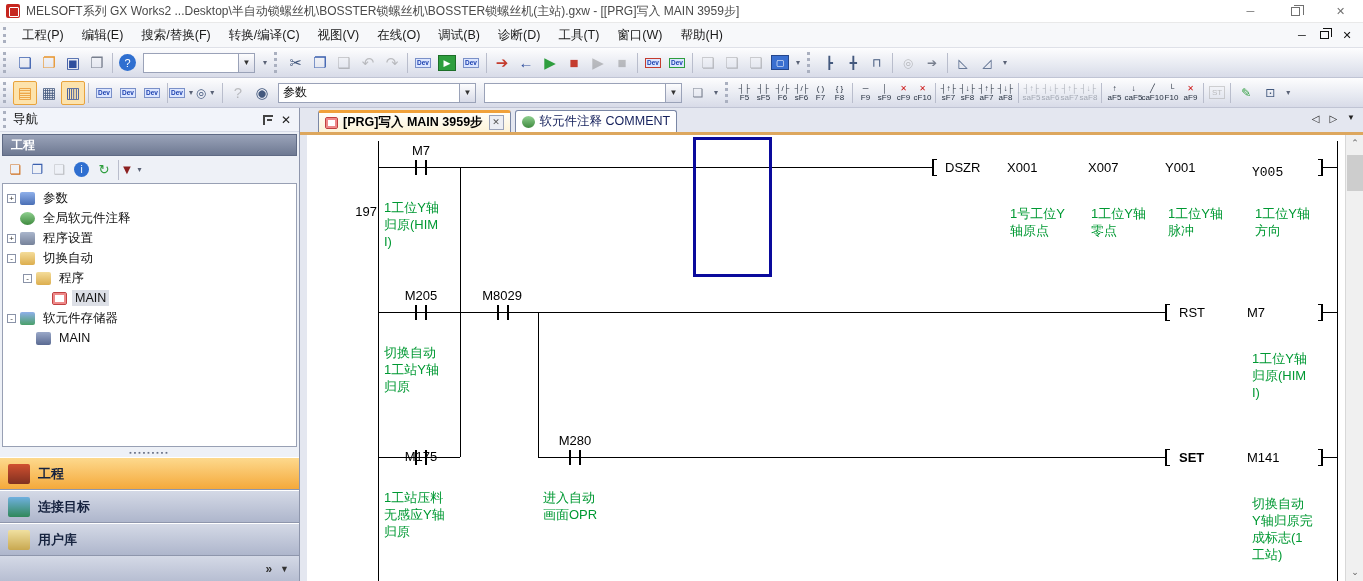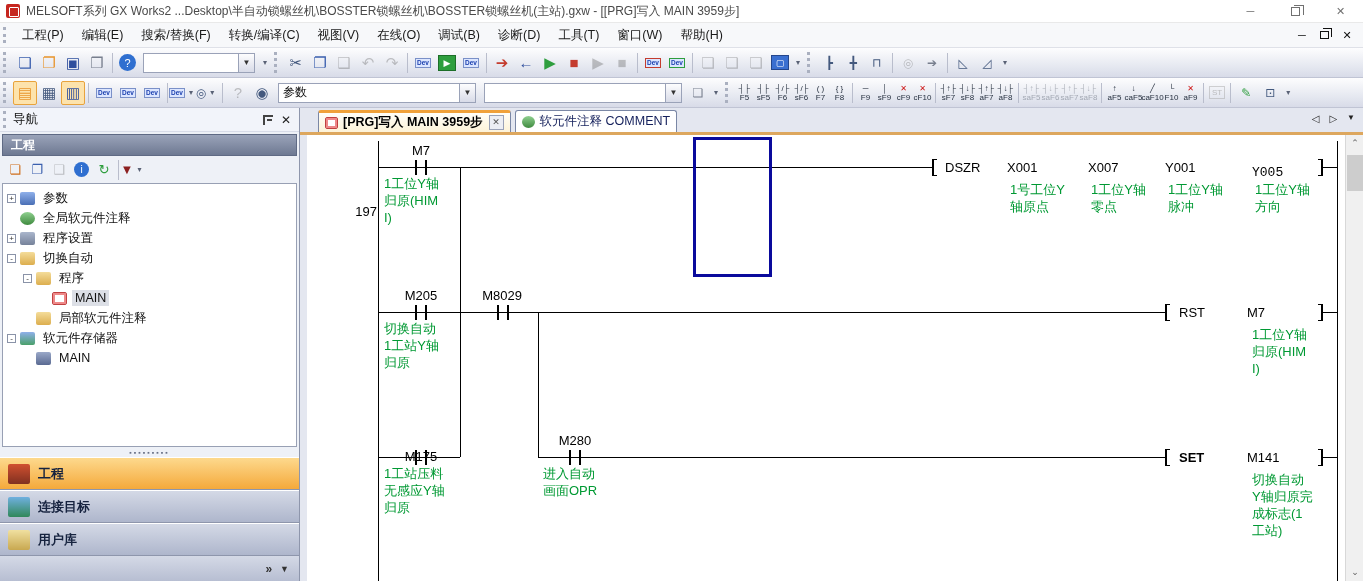--- a/index.html
+++ b/index.html
@@ -108,21 +108,21 @@
   .tab-close { width:15px; height:15px; border:1px solid #9aa2b8; background:#eceef4; color:#555;
     font-size:9px; line-height:13px; text-align:center; margin-left:6px; }
   .tab-arrows { position:absolute; right:8px; top:5px; display:flex; gap:10px; color:#222; font-size:10px; }
   .tab-underline { position:absolute; left:0; top:24px; width:1063px; height:3px; background:#dda75e; }
   .canvas { position:absolute; left:7px; top:27px; width:1038px; height:446px; background:#fff; overflow:hidden; }
   .hline { position:absolute; height:1px; background:#000; }
   .vline { position:absolute; width:1px; background:#000; }
   .cbar { position:absolute; width:2px; height:15px; background:#000; }
   .dev { position:absolute; font-size:13px; color:#000; white-space:nowrap; }
   .dev.ctr { text-align:center; }
-  .cmt { position:absolute; font-size:13px; line-height:17px; white-space:pre-line; width:82px; }
+  .cmt { position:absolute; font-size:13px; line-height:17px; white-space:pre-line; width:82px;margin-top:24px; }
   .stepnum { position:absolute; font-size:13px; color:#000; text-align:right; }
   .brL { position:absolute; width:5px; height:17px; border-left:2px solid #000;
     border-top:1.5px solid #000; border-bottom:1.5px solid #000; }
   .brR { position:absolute; width:5px; height:17px; border-right:2px solid #000;
     border-top:1.5px solid #000; border-bottom:1.5px solid #000; }
   .cursor-box { position:absolute; border:3px solid #0a0a9c; background:transparent; }
   .vscroll { position:absolute; right:0; top:27px; width:18px; height:446px; background:#f0f0f0;
     border-left:1px solid #d8d8d8; }
   .varrow { position:absolute; left:0; width:18px; height:17px; color:#606060; font-size:9px;
     text-align:center; line-height:17px; }
@@ -423,26 +423,20 @@
         <span style="width:20px"></span>
           <span class="expander">-</span>
         <span class="ticon" style="background:linear-gradient(#f4dc9a,#dcae4e);"></span>
         <span class="tlabel">程序</span>
       </div>
       <div class="trow">
         <span style="width:36px"></span>
           <span class="exp-spacer"></span>
         <span class="ticon" style="background:#fff;border:1px solid #c04040;box-shadow:inset 0 0 0 2px #e88;"></span>
         <span class="tlabel selected">MAIN</span>
-      </div>
-      <div class="trow">
-        <span style="width:20px"></span>
-          <span class="exp-spacer"></span>
-        <span class="ticon" style="background:linear-gradient(#f4dc9a,#dcae4e);"></span>
-        <span class="tlabel">局部软元件注释</span>
       </div>
       <div class="trow">
         <span style="width:4px"></span>
           <span class="expander">-</span>
         <span class="ticon" style="background:linear-gradient(#8fb0ea,#4aa06a);"></span>
         <span class="tlabel">软元件存储器</span>
       </div>
       <div class="trow">
         <span style="width:20px"></span>
           <span class="exp-spacer"></span>

